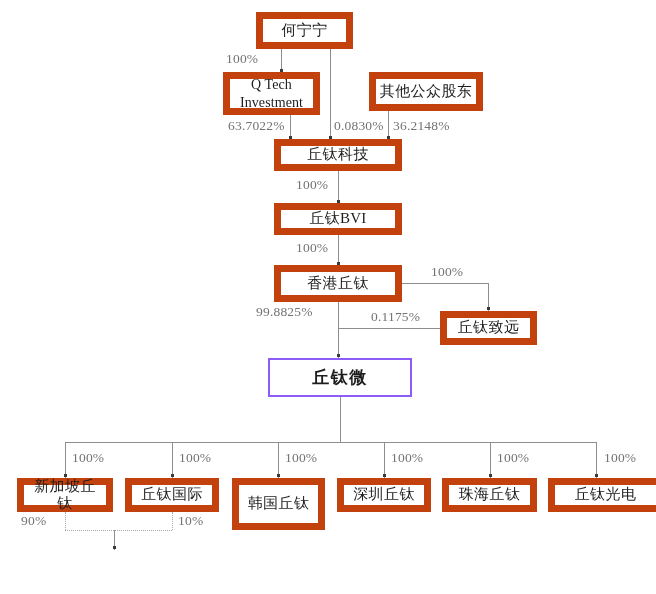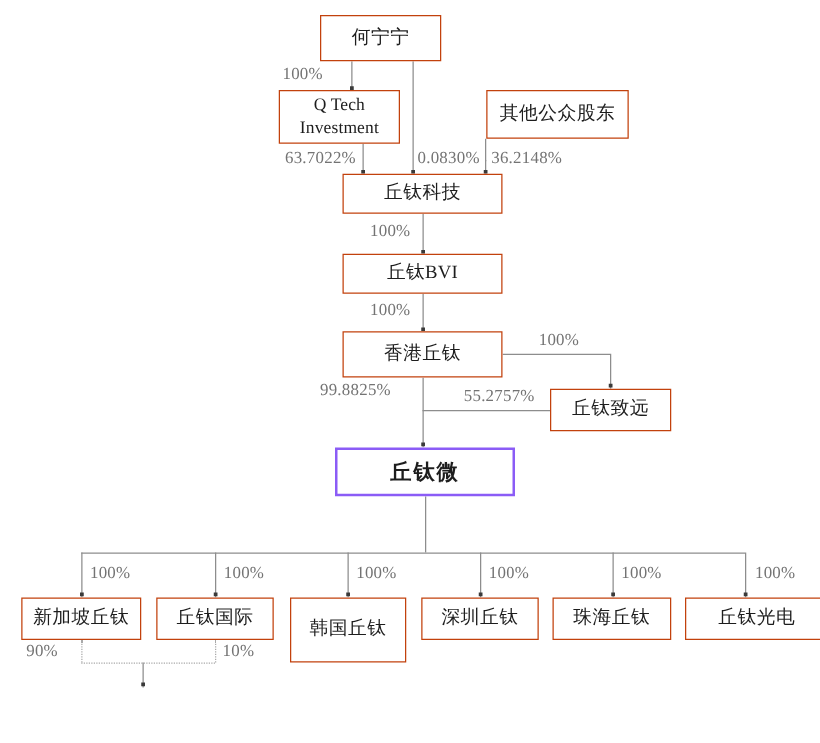--- a/index.html
+++ b/index.html
@@ -17,21 +17,21 @@
     position: relative;
     width: 656px;
     height: 594px;
     background: #ffffff;
     overflow: hidden;
   }
   
   .node {
     position: absolute;
     box-sizing: border-box;
-    border: 1px solid #c2410c;
+    border: 7px solid #c2410c;
     background: #ffffff;
     display: flex;
     align-items: center;
     justify-content: center;
     text-align: center;
     font-size: 15px;
     line-height: 1.16;
     color: #1d1d1d;
     letter-spacing: 0.4px;
     z-index: 3;
@@ -107,21 +107,21 @@
 
   <div class="seg v" style="left:330px; top:49px; height:90px;"></div>
   <div class="arrow" style="left:329px; top:136px;"></div>
   <div class="pct" style="left:334px; top:118px;">0.0830%</div>
 
   <div class="node latin" style="left:223px; top:72px; width:97px; height:43px;">
     <span class="node-label">Q Tech
 Investment</span>
   </div>
 
-  <div class="node" style="left:369px; top:72px; width:114px; height:39px;margin-left:20px;">
+  <div class="node" style="left:369px; top:72px; width:114px; height:39px;">
     <span class="node-label">其他公众股东</span>
   </div>
 
   <div class="seg v" style="left:290px; top:115px; height:24px;"></div>
   <div class="arrow" style="left:289px; top:136px;"></div>
   <div class="pct" style="left:228px; top:118px;">63.7022%</div>
 
   <div class="seg v" style="left:388px; top:111px; height:17px;"></div>
   <div class="seg h" style="left:388px; top:128px; width:1px;"></div>
   <div class="seg v" style="left:388px; top:128px; height:11px;"></div>
@@ -153,21 +153,21 @@
   <div class="seg h" style="left:402px; top:283px; width:86px;"></div>
   <div class="seg v" style="left:488px; top:283px; height:28px;"></div>
   <div class="arrow" style="left:487px; top:307px;"></div>
   <div class="pct" style="left:431px; top:264px;">100%</div>
 
   <div class="seg v" style="left:338px; top:302px; height:56px;"></div>
   <div class="arrow" style="left:337px; top:354px;"></div>
   <div class="pct" style="left:256px; top:304px;">99.8825%</div>
 
   <div class="seg h" style="left:338px; top:328px; width:102px;"></div>
-  <div class="pct" style="left:371px; top:309px;">55.2757%</div>
+  <div class="pct" style="left:371px; top:309px;">0.1175%</div>
 
   <div class="node" style="left:440px; top:311px; width:97px; height:34px;">
     <span class="node-label">丘钛致远</span>
   </div>
 
   <div class="node emph" style="left:268px; top:358px; width:144px; height:39px;">
     <span class="node-label">丘钛微</span>
   </div>
 
   <div class="seg v" style="left:340px; top:397px; height:45px;"></div>

